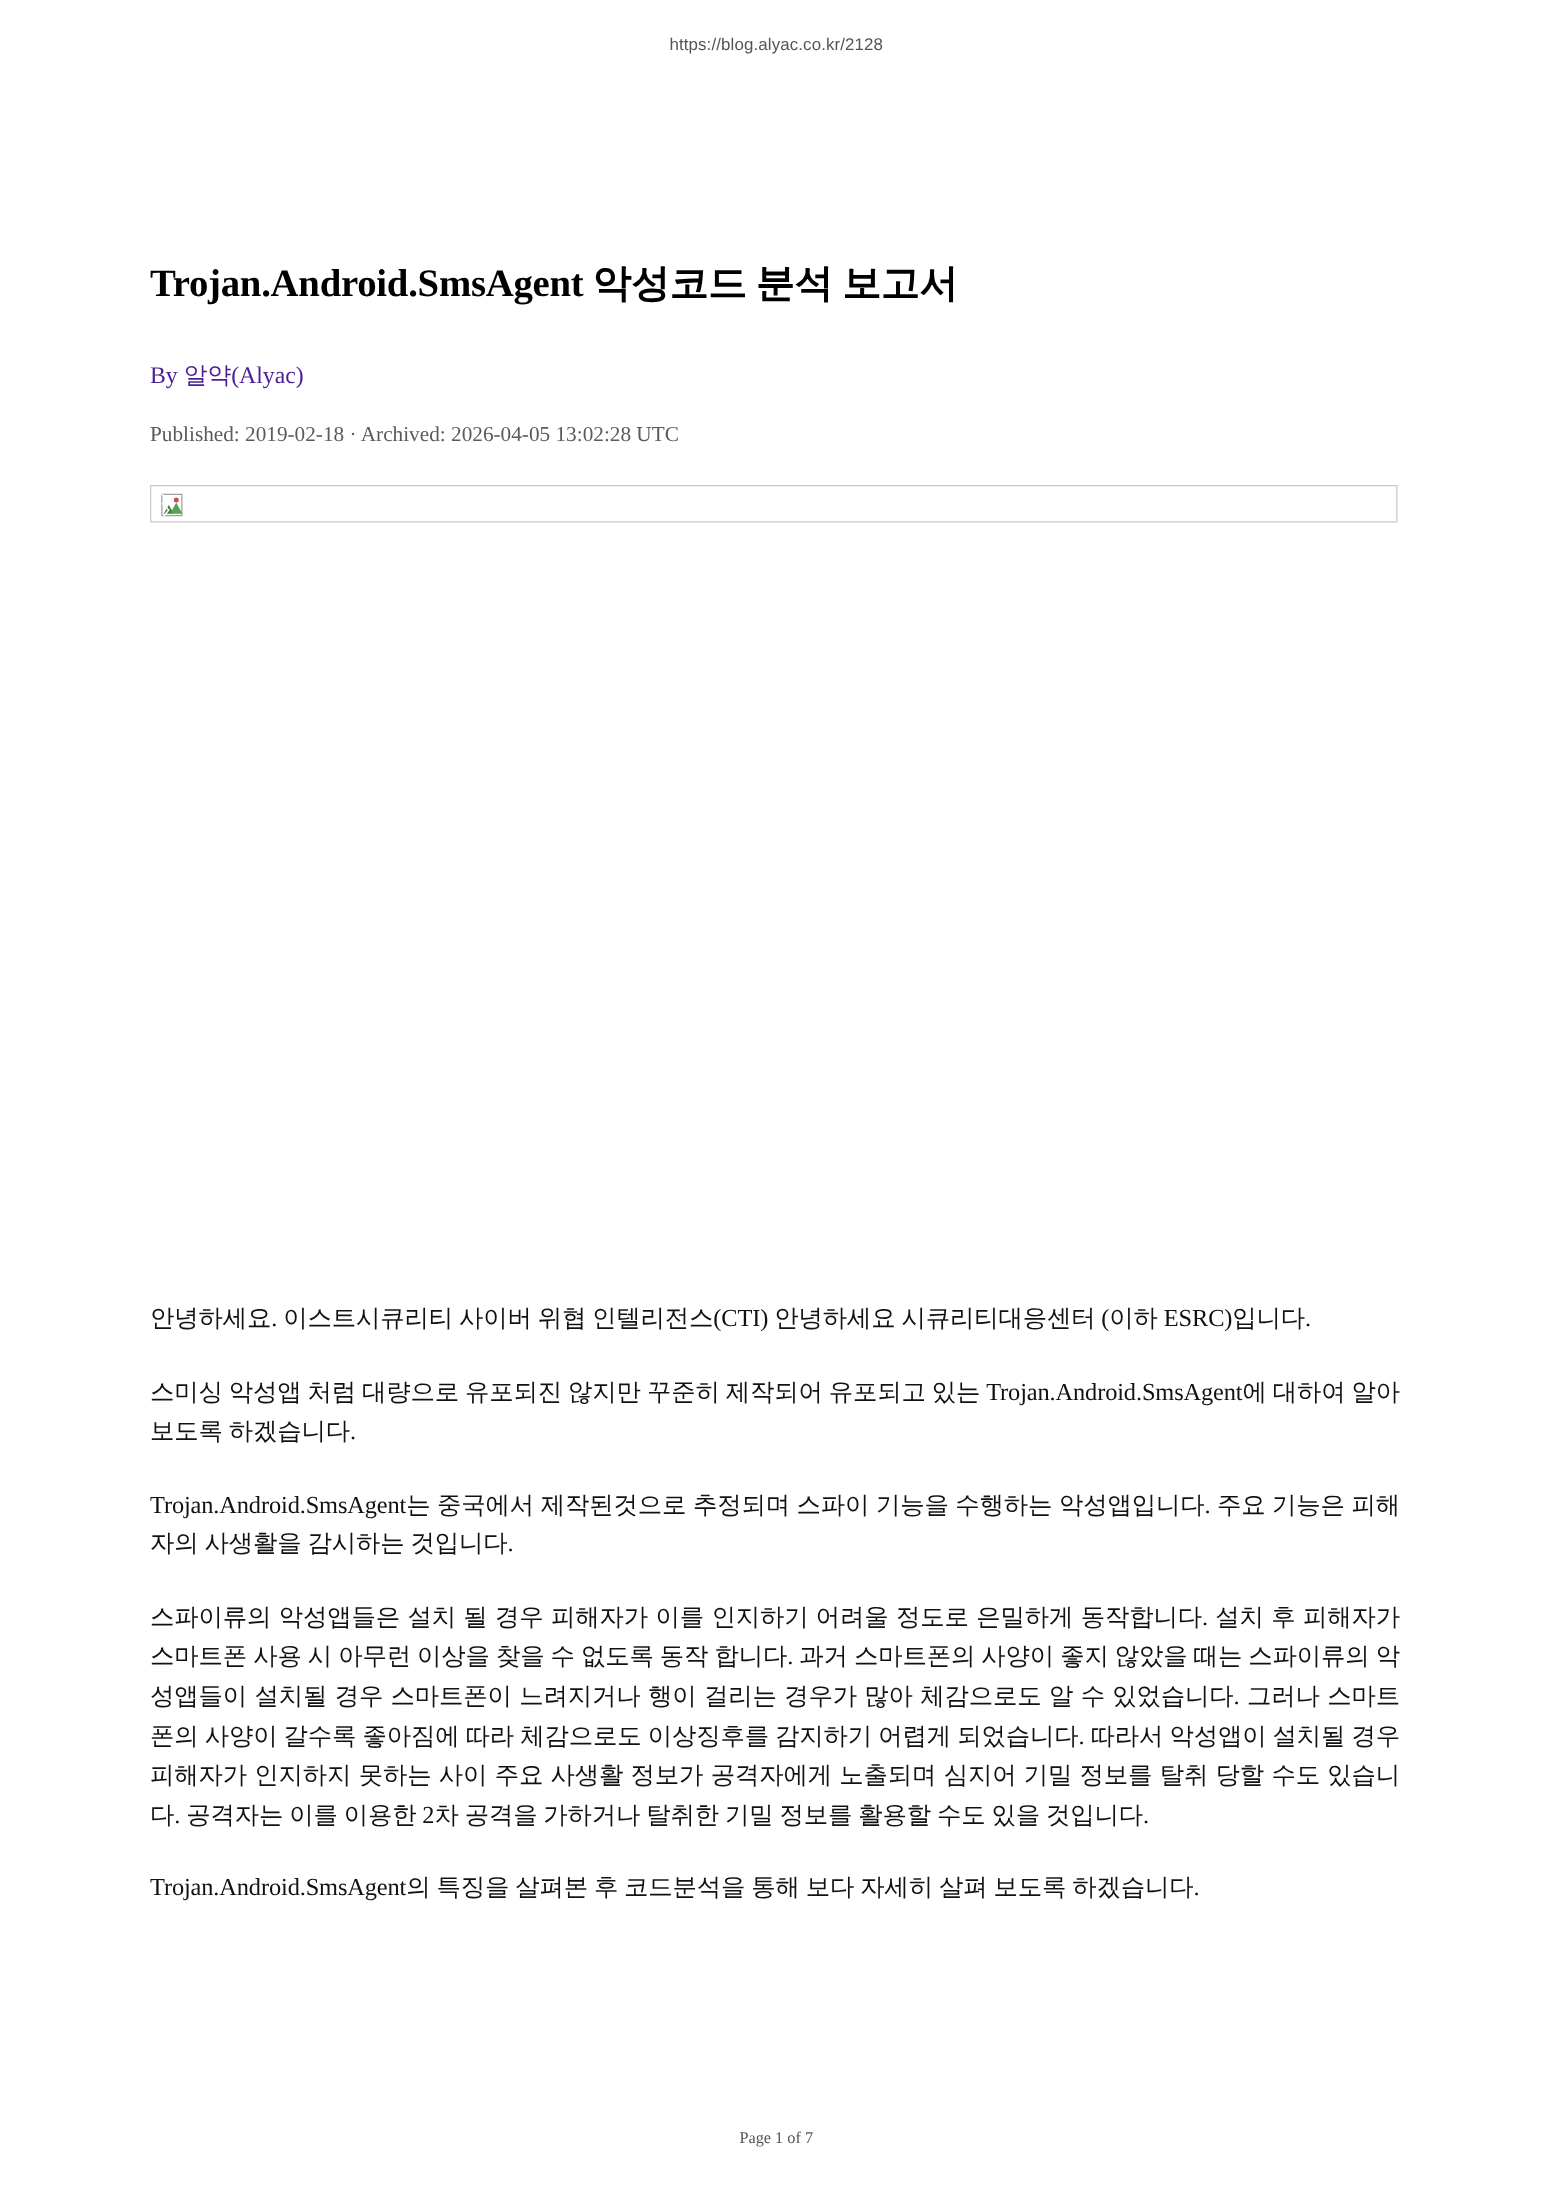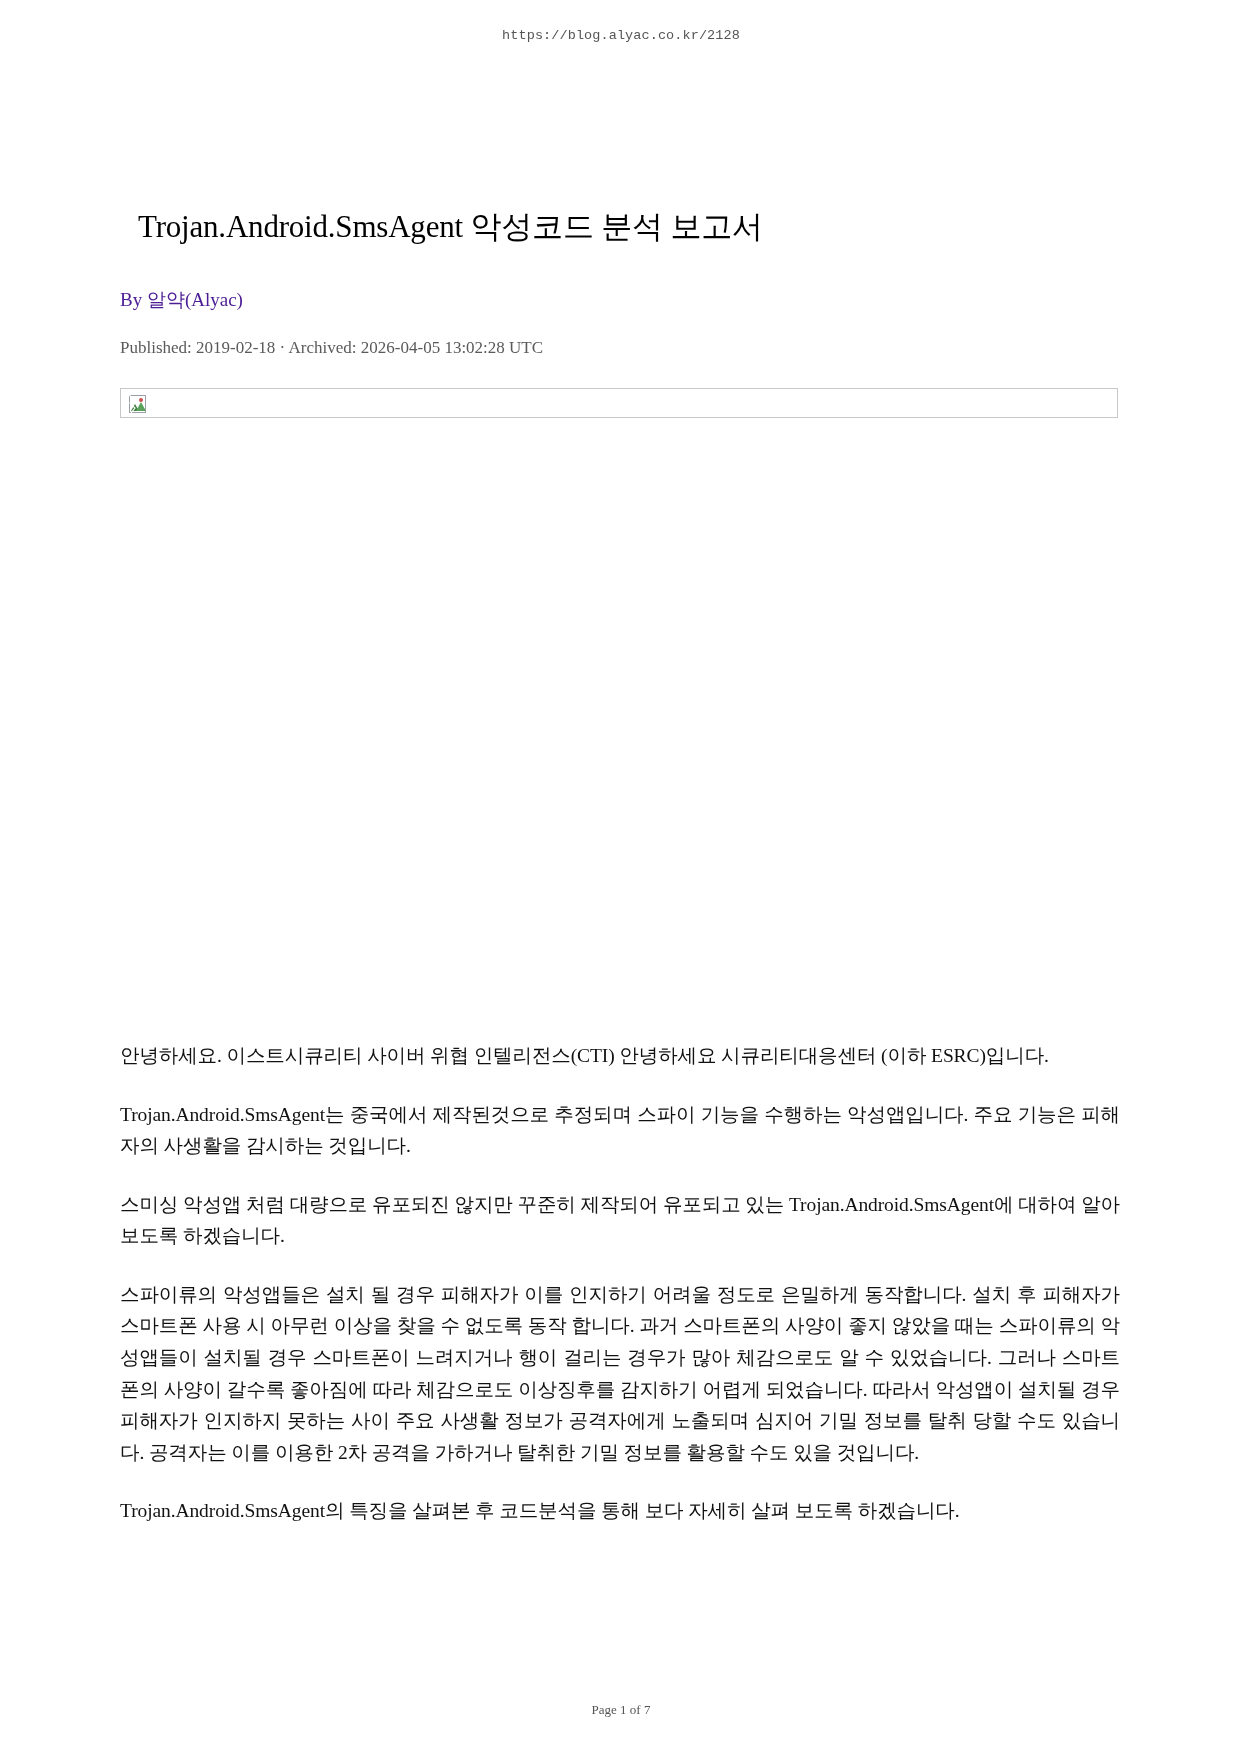--- a/index.html
+++ b/index.html
@@ -19,41 +19,41 @@
     position: absolute;
     inset: 0;
     padding: 0;
   }
   .url-header {
     position: absolute;
     top: 28px;
     left: 0;
     width: 100%;
     text-align: center;
-    font-family: Liberation Mono, monospace;
+    font-family: Liberation Sans, sans-serif;
     font-size: 13.5px;
     color: #555555;
     letter-spacing: 0.1px;
   }
   .content {
     position: absolute;
     left: 120px;
     top: 0;
     width: 1000px;
   }
   h1.doc-title {
     margin: 0;
     padding: 0;
     font-family: "Liberation Serif", serif;
     font-size: 31px;
-    font-weight: normal;
+    font-weight: bold;
     line-height: 1.2;
     position: absolute;
     top: 208px;
-    left: 18px;
+    left: 0;
     width: 1000px;
     letter-spacing: -0.2px;
   }
   .byline {
     position: absolute;
     top: 287px;
     left: 0;
     font-size: 19px;
     color: #4c1d95;
   }
@@ -171,22 +171,22 @@
         <div class="mount-b"></div>
         <div class="sun"></div>
         <svg class="tear" viewBox="0 0 17 18">
           <path d="M0 0 L5 4 L1 8 L6 13 L2 18" fill="none" stroke="#ffffff" stroke-width="1.2"></path>
         </svg>
       </div>
     </div>
 
     <div class="body-text">
       <p>안녕하세요. 이스트시큐리티 사이버 위협 인텔리전스(CTI) 안녕하세요 시큐리티대응센터 (이하 ESRC)입니다.</p>
+      <p>스미싱 악성앱 처럼 대량으로 유포되진 않지만 꾸준히 제작되어 유포되고 있는 Trojan.Android.SmsAgent에 대하여 알아보도록 하겠습니다.</p>
       <p>Trojan.Android.SmsAgent는 중국에서 제작된것으로 추정되며 스파이 기능을 수행하는 악성앱입니다. 주요 기능은 피해자의 사생활을 감시하는 것입니다.</p>
-      <p>스미싱 악성앱 처럼 대량으로 유포되진 않지만 꾸준히 제작되어 유포되고 있는 Trojan.Android.SmsAgent에 대하여 알아보도록 하겠습니다.</p>
       <p>스파이류의 악성앱들은 설치 될 경우 피해자가 이를 인지하기 어려울 정도로 은밀하게 동작합니다. 설치 후 피해자가 스마트폰 사용 시 아무런 이상을 찾을 수 없도록 동작 합니다. 과거 스마트폰의 사양이 좋지 않았을 때는 스파이류의 악성앱들이 설치될 경우 스마트폰이 느려지거나 행이 걸리는 경우가 많아 체감으로도 알 수 있었습니다. 그러나 스마트폰의 사양이 갈수록 좋아짐에 따라 체감으로도 이상징후를 감지하기 어렵게 되었습니다. 따라서 악성앱이 설치될 경우 피해자가 인지하지 못하는 사이 주요 사생활 정보가 공격자에게 노출되며 심지어 기밀 정보를 탈취 당할 수도 있습니다. 공격자는 이를 이용한 2차 공격을 가하거나 탈취한 기밀 정보를 활용할 수도 있을 것입니다.</p>
       <p>Trojan.Android.SmsAgent의 특징을 살펴본 후 코드분석을 통해 보다 자세히 살펴 보도록 하겠습니다.</p>
     </div>
 
   </div>
 
   <div class="page-footer">Page 1 of 7</div>
 
 </div>
 

